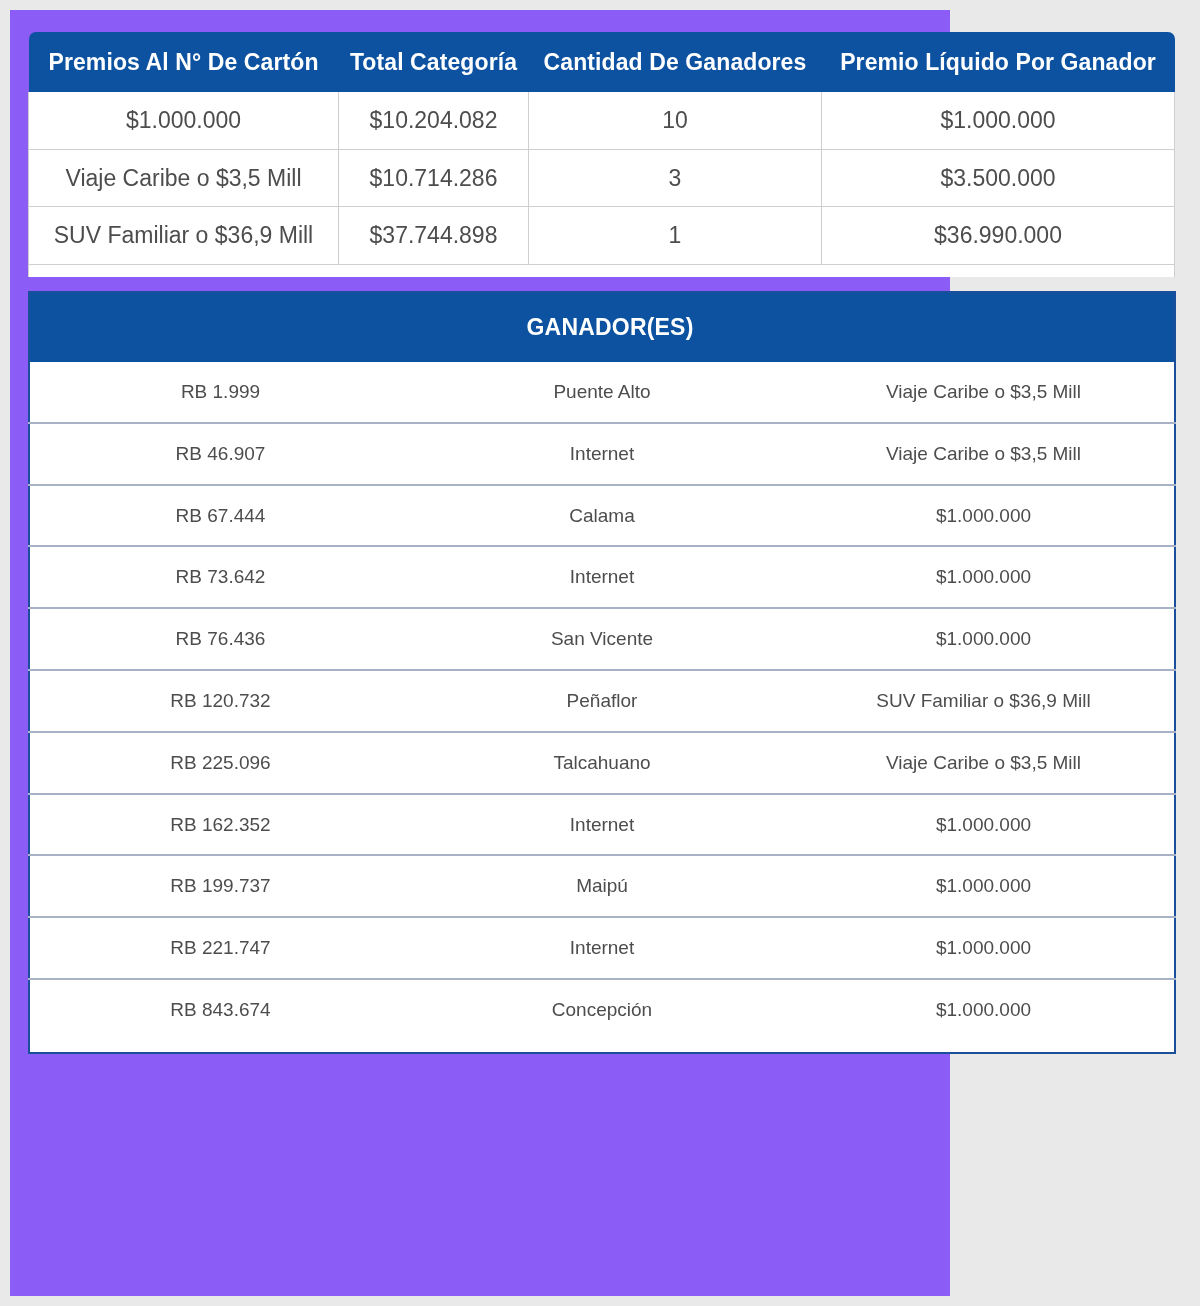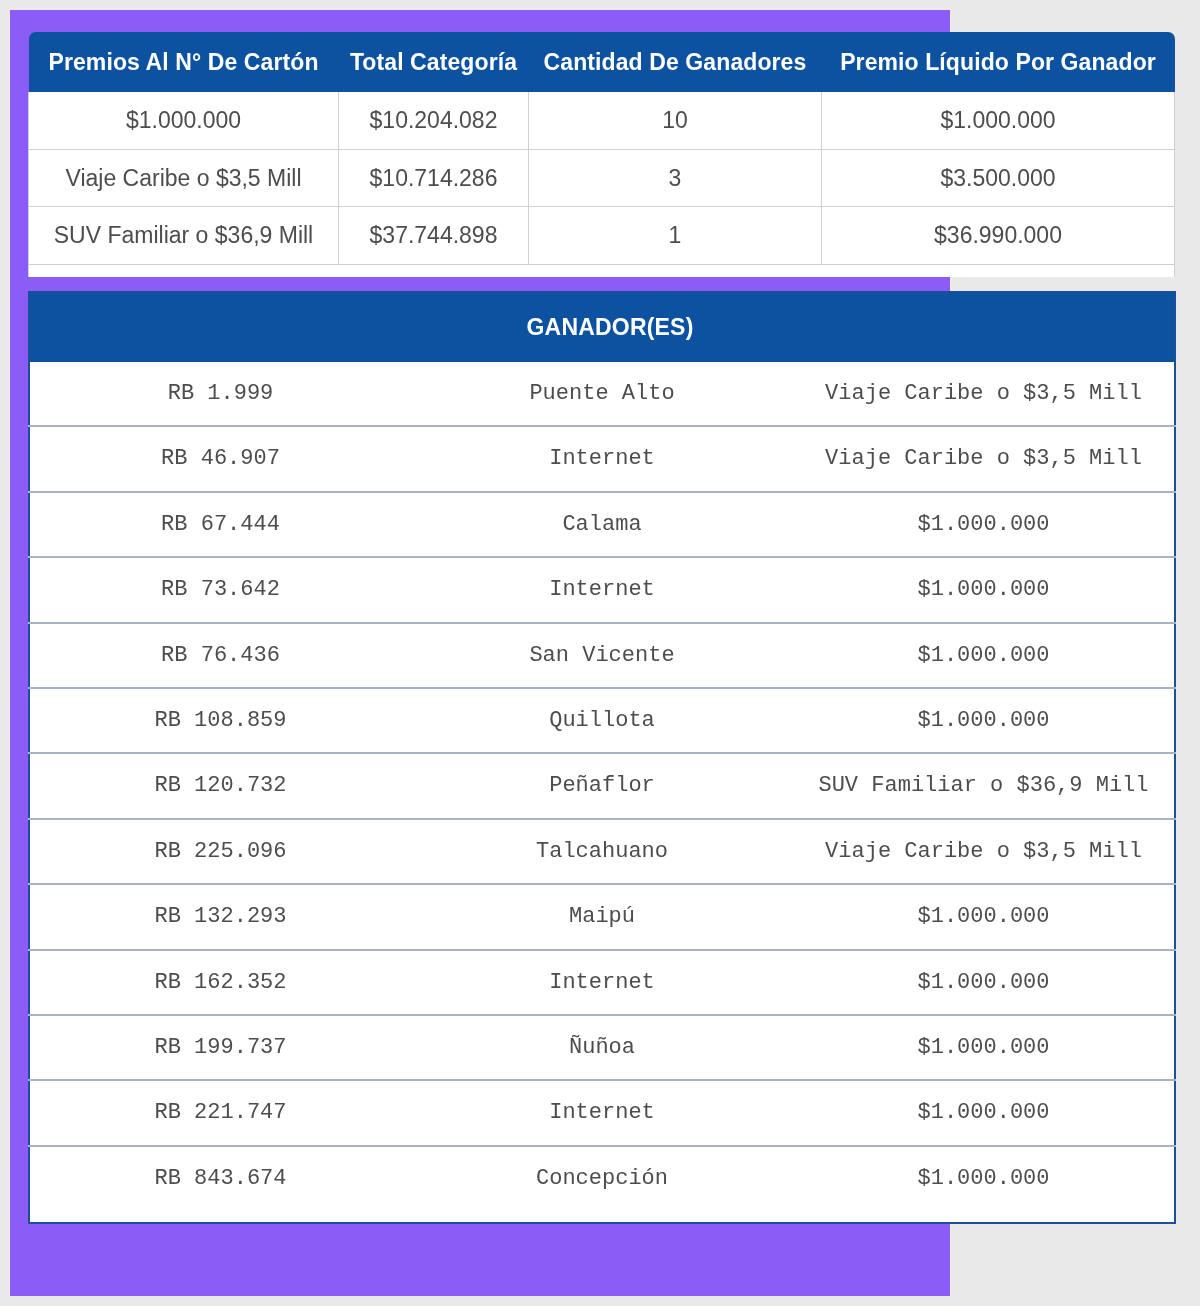--- a/index.html
+++ b/index.html
@@ -83,28 +83,27 @@
   table.winners-table th.winners-head {
     background: #0d52a0;
     color: #ffffff;
     font-size: 23px;
     font-weight: bold;
     text-align: center;
     padding: 21px 6px 21px 22px;
     letter-spacing: 0.2px;
   }
   table.winners-table td {
-    font-size: 22px;
+    font-size: 19px;
     color: #4d4d4d;
     text-align: center;
     padding: 19px 6px 18px 6px;
     border-bottom: 2px solid #a9b1c6;
     background: #ffffff;
     line-height: 1.2;
-    font-family: Liberation Mono, monospace;
   }
   table.winners-table tr.winner-row:last-child td {
     border-bottom: none;
     padding-bottom: 30px;
   }
 </style>
 </head>
 <body>
 
 <div class="page-card">
@@ -186,47 +185,37 @@
           <td>RB 73.642</td>
           <td>Internet</td>
           <td>$1.000.000</td>
         </tr>
         <tr class="winner-row">
           <td>RB 76.436</td>
           <td>San Vicente</td>
           <td>$1.000.000</td>
         </tr>
         <tr class="winner-row">
-          <td>RB 108.859</td>
-          <td>Quillota</td>
-          <td>$1.000.000</td>
-        </tr>
-        <tr class="winner-row">
           <td>RB 120.732</td>
           <td>Peñaflor</td>
           <td>SUV Familiar o $36,9 Mill</td>
         </tr>
         <tr class="winner-row">
           <td>RB 225.096</td>
           <td>Talcahuano</td>
           <td>Viaje Caribe o $3,5 Mill</td>
         </tr>
         <tr class="winner-row">
-          <td>RB 132.293</td>
+          <td>RB 162.352</td>
+          <td>Internet</td>
+          <td>$1.000.000</td>
+        </tr>
+        <tr class="winner-row">
+          <td>RB 199.737</td>
           <td>Maipú</td>
-          <td>$1.000.000</td>
-        </tr>
-        <tr class="winner-row">
-          <td>RB 162.352</td>
-          <td>Internet</td>
-          <td>$1.000.000</td>
-        </tr>
-        <tr class="winner-row">
-          <td>RB 199.737</td>
-          <td>Ñuñoa</td>
           <td>$1.000.000</td>
         </tr>
         <tr class="winner-row">
           <td>RB 221.747</td>
           <td>Internet</td>
           <td>$1.000.000</td>
         </tr>
         <tr class="winner-row">
           <td>RB 843.674</td>
           <td>Concepción</td>

